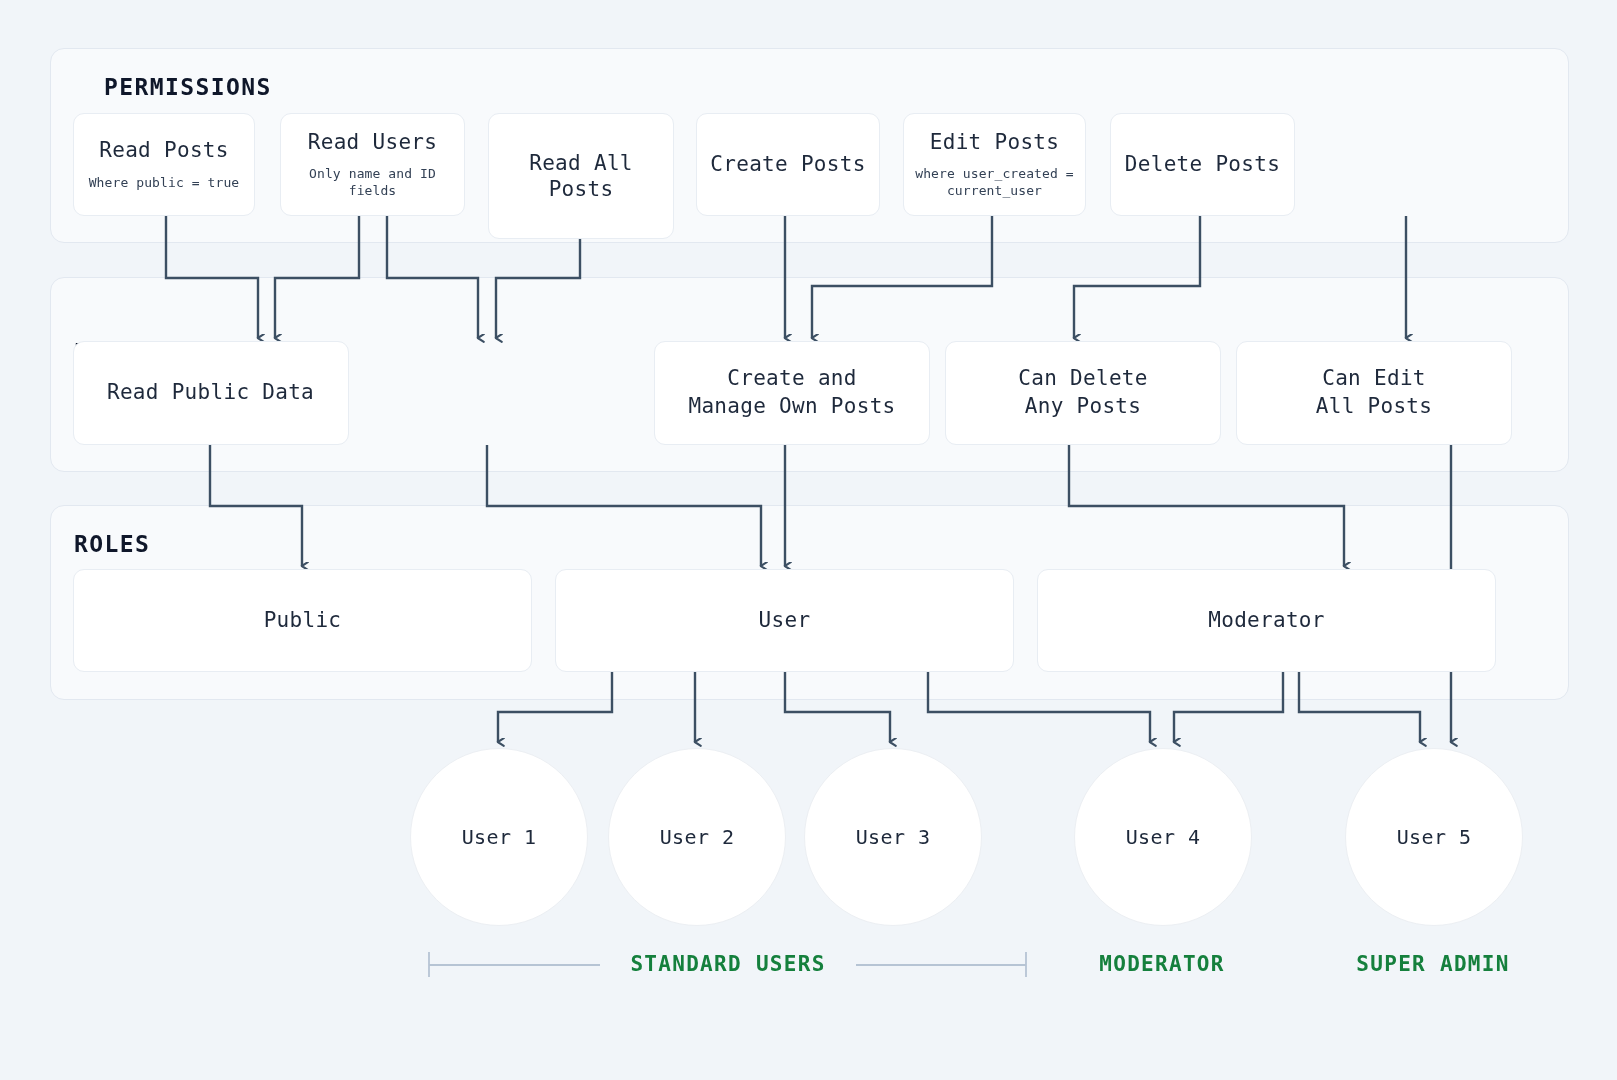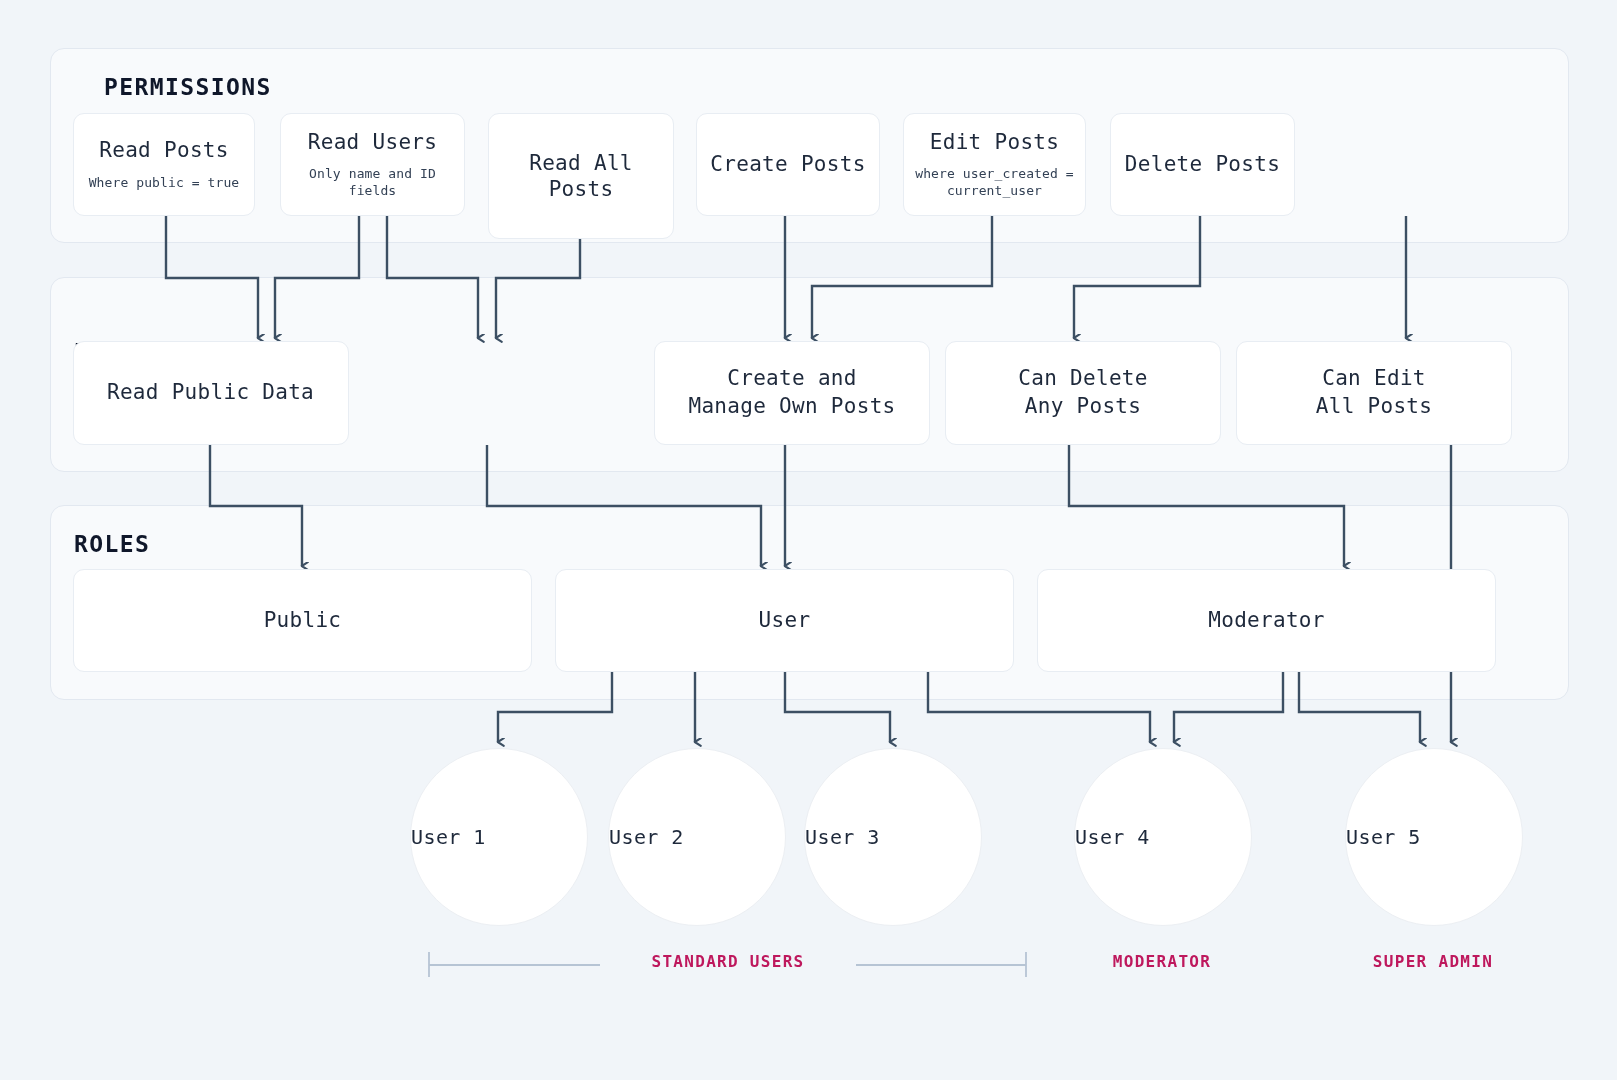--- a/index.html
+++ b/index.html
@@ -85,36 +85,36 @@
   .card.role .t { font-size: 21px; }
 
   
   .circle {
     position: absolute;
     background: #ffffff;
     border: 1px solid #eceff3;
     border-radius: 50%;
     display: flex;
     align-items: center;
-    justify-content: flex-start;
+    justify-content: center;
     z-index: 7;
   }
   .circle .t {
     font-size: 20px;
     color: #1e293b;
     letter-spacing: 0.4px;
   }
 
   
   .grouplabel {
     position: absolute;
-    font-size: 16px;
+    font-size: 21px;
     font-weight: 700;
     letter-spacing: 1.3px;
-    color: #be185d;
+    color: #15803d;
     text-align: center;
     z-index: 7;
     white-space: nowrap;
   }
   #brackets { position:absolute; left:0; top:0; width:1617px; height:1080px; z-index:6; pointer-events:none;}
 </style>
 </head>
 <body>
 
 <div id="root">

